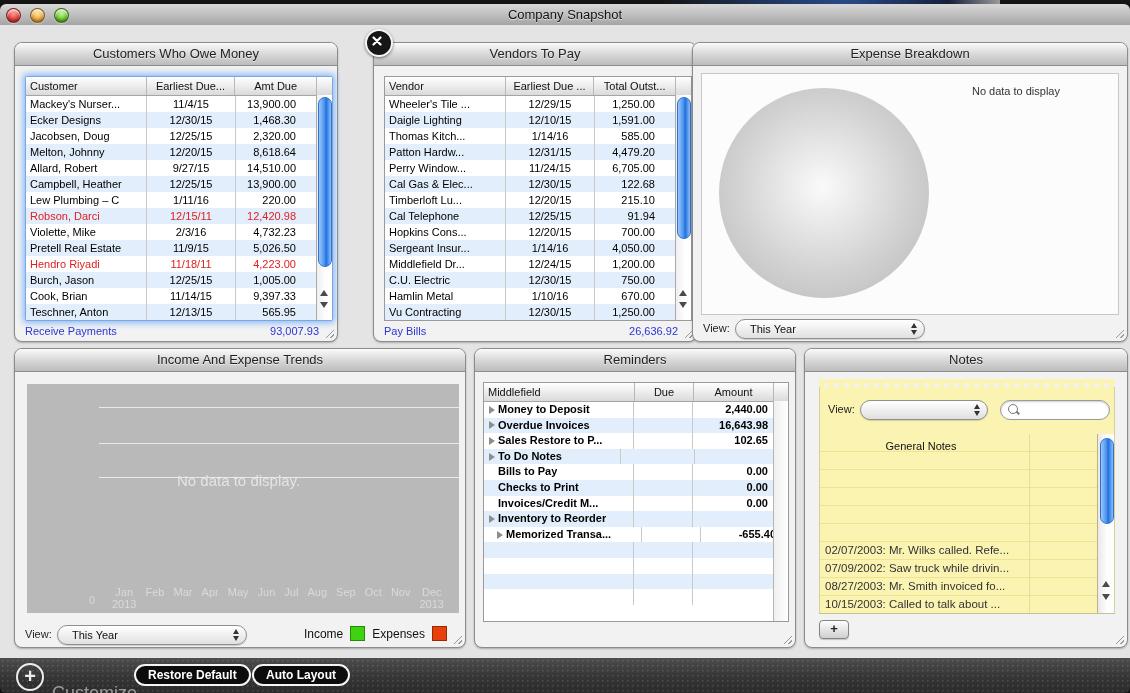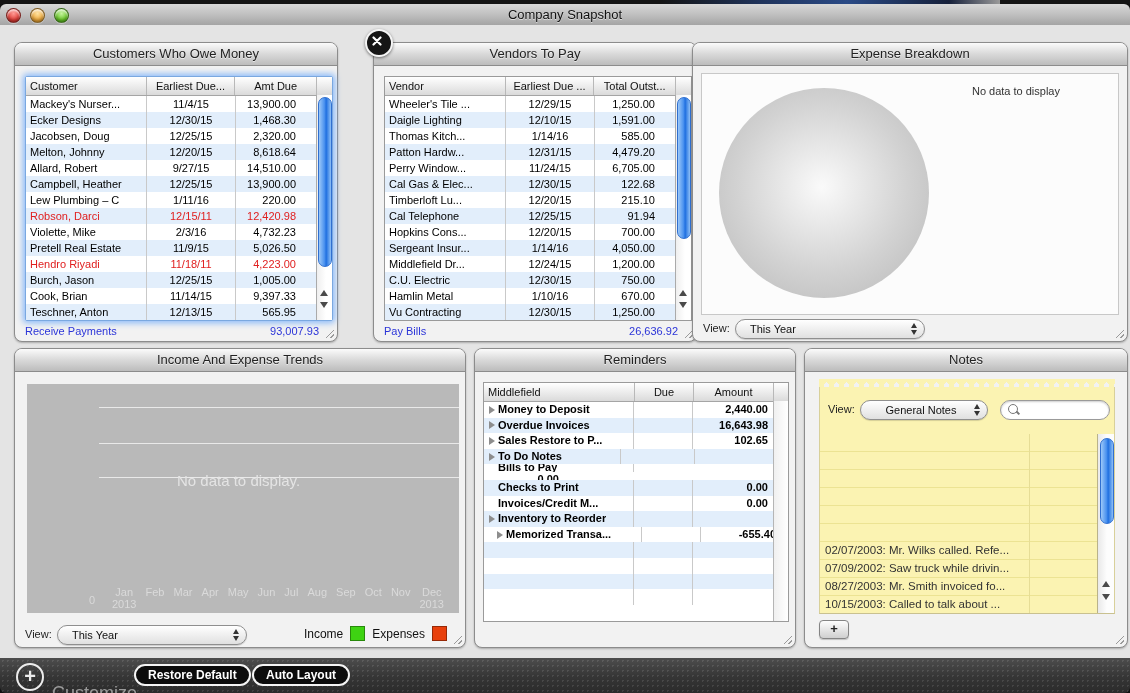--- a/index.html
+++ b/index.html
@@ -67,21 +67,21 @@
   
   .nodata-box{position:absolute;background:#fcfcfc;border:1px solid #c8c8c8;}
   .nodata-label{position:absolute;font-size:11px;color:#333;}
   .sphere{position:absolute;border-radius:50%;
      background:radial-gradient(circle at 49% 47%,#fafafa 0%,#e8e8e8 25%,#d2d2d2 55%,#c2c2c2 80%,#bdbdbd 100%);}
   .viewrow-label{position:absolute;font-size:11px;color:#222;}
   .dropdown{position:absolute;height:18px;border:1px solid #8f8f8f;border-radius:10px;
      background:linear-gradient(#ffffff,#e0e0e0);font-size:11px;line-height:18px;color:#111;
      box-shadow:0 1px 1px rgba(0,0,0,.15);}
   .dropdown .dtext{padding-left:14px;}
-  .dropdown.centered .dtext{text-align:center;padding:0 16px 0 10px;}
+  .dropdown.centered .dtext{text-align:center;padding:0 16px 0 10px;margin-top:36px;}
   .dd-arrows{position:absolute;right:7px;top:3px;display:flex;flex-direction:column;gap:2px;}
   .dd-arrows .a-up{width:0;height:0;border-left:3.5px solid transparent;border-right:3.5px solid transparent;border-bottom:5px solid #333;}
   .dd-arrows .a-down{width:0;height:0;border-left:3.5px solid transparent;border-right:3.5px solid transparent;border-top:5px solid #333;}
   
   .plot{position:absolute;background:#b9b9b9;}
   .gridline{position:absolute;height:1px;background:#e9e9e9;}
   .plot-nodata{position:absolute;font-size:15px;color:#e4e4e4;}
   .axis-zero{position:absolute;font-size:11px;color:#d9d9d9;}
   .months{position:absolute;display:flex;justify-content:space-between;font-size:11px;color:#dadada;}
   .month{text-align:center;}
@@ -459,21 +459,21 @@
               <div class="cell r3">102.65</div>
             </div>
             <div class="trow" style="height: 15.6px; line-height: 15.6px; gap: 20px;">
               <div class="cell r1">
                 <div class="tri"></div>
                 <div class="rlabel">To Do Notes</div>
               </div>
               <div class="cell r2"></div>
               <div class="cell r3"></div>
             </div>
-            <div class="trow" style="height: 15.6px; line-height: 15.6px; flex-direction: column;">
+            <div class="trow" style="height: 15.6px; line-height: 15.6px;">
               <div class="cell r1">
                 <div class="tri hidden"></div>
                 <div class="rlabel">Bills to Pay</div>
               </div>
               <div class="cell r2"></div>
               <div class="cell r3">0.00</div>
             </div>
             <div class="trow" style="height: 15.6px; line-height: 15.6px;">
               <div class="cell r1">
                 <div class="tri hidden"></div>

